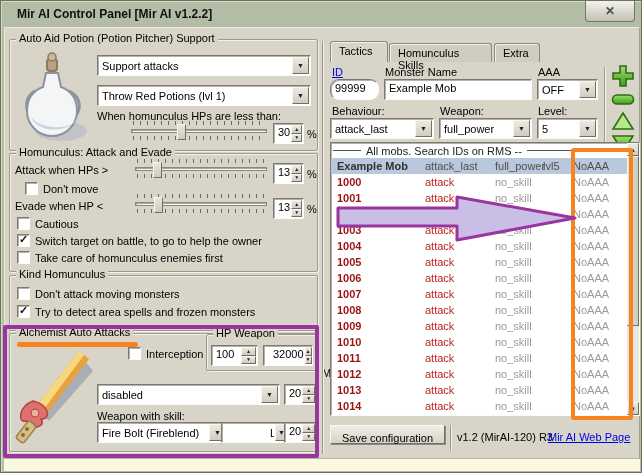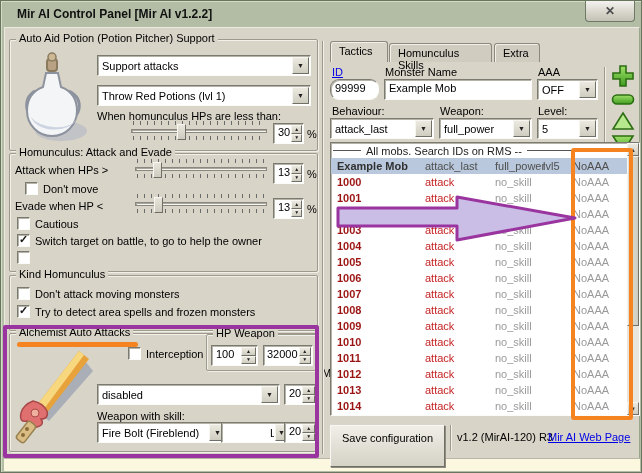--- a/index.html
+++ b/index.html
@@ -177,20 +177,21 @@
     <span>Cautious</span>
   </label>
   <label class="chk" style="left:16px;top:233px;">
     <span class="box">
         <i>✓</i>
       </span>
     <span>Switch target on battle, to go to help the owner</span>
   </label>
   <label class="chk" style="left:16px;top:250px;">
     <span class="box"></span>
+    <span>Take care of homunculus enemies first</span>
   </label>
 
   <div class="group" style="left:8px;top:274px;width:309px;height:56px;">
     <span class="gcap">Kind Homunculus</span>
   </div>
   <label class="chk" style="left:16px;top:286px;">
     <span class="box"></span>
     <span>Don't attack moving monsters</span>
   </label>
   <label class="chk" style="left:16px;top:304px;">
@@ -225,21 +226,21 @@
     <span class="spin-btns">
         <span class="sb">
           <i>▲</i>
         </span>
         <span class="sb">
           <i>▼</i>
         </span>
       </span>
   </div>
   <div class="spin" style="left:262px;top:344px;width:50px;">
-    <span class="spin-val" style="padding-left:3px">32000</span>
+    <span class="spin-val" style="padding-left:9px">32000</span>
     <span class="spin-btns">
         <span class="sb">
           <i>▲</i>
         </span>
         <span class="sb">
           <i>▼</i>
         </span>
       </span>
   </div>
   <div class="lab" style="left:96px;top:391px;margin-left:32px;">Cart Revolution:</div>
@@ -464,21 +465,21 @@
       <span class="sbtn" style="top:0;">
           <i>▲</i>
         </span>
       <span class="sthumb"></span>
       <span class="sbtn" style="bottom:0;">
           <i>▼</i>
         </span>
     </div>
   </div>
 
-  <div class="btn" style="left:329px;top:424px;width:115px;height:42px;line-height:24px;">
+  <div class="btn" style="left:329px;top:424px;width:115px;height:19px;line-height:24px;">
     <span>Save configuration</span>
   </div>
   <div class="vline" style="left:449px;top:424px;height:26px;"></div>
   <div class="lab" style="left:456px;top:430px;">v1.2 (MirAI-120) R3</div>
   <div class="lab link" style="left:547px;top:430px;">Mir AI Web Page</div>
 
   <div class="orange-line"></div>
   <div class="purple-rect"></div>
   <div class="orange-rect"></div>
   <svg style="left:330px;top:190px;" width="250" height="55" viewBox="0 0 250 55">

